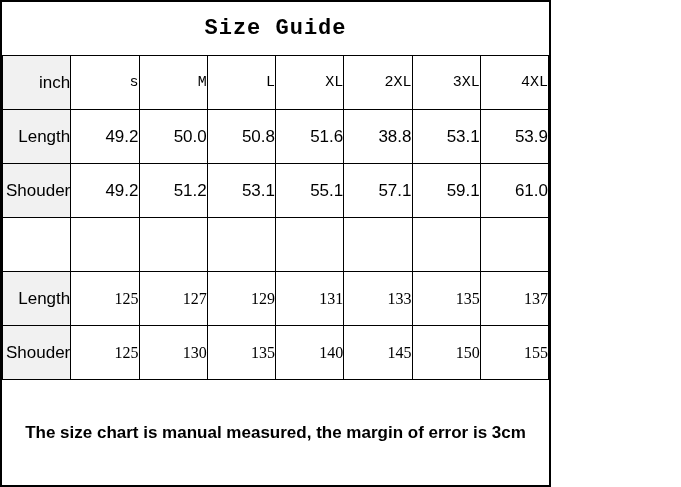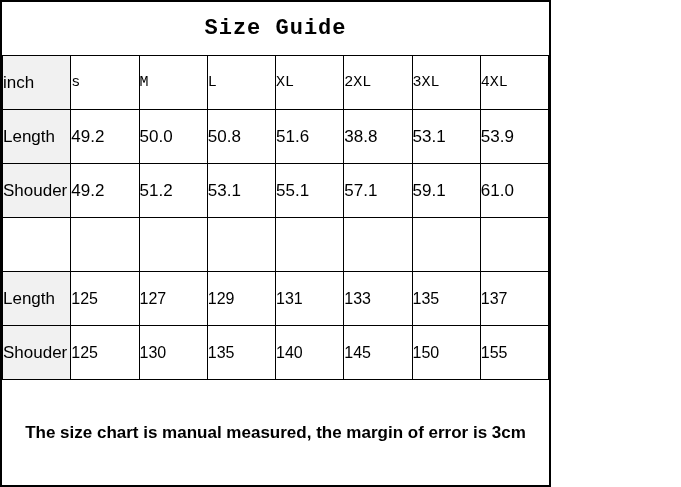--- a/index.html
+++ b/index.html
@@ -28,40 +28,40 @@
   table.size-table {
     border-collapse: collapse;
     width: 100%;
     table-layout: fixed;
     flex: 0 0 auto;
   }
   table.size-table td {
     border: 1px solid #000000;
     height: 53px;
     padding: 0;
-    text-align: left;
+    text-align: right;
     vertical-align: middle;
     overflow: hidden;
   }
   td.label-cell {
     background: #f1f1f1;
     font-family: "Liberation Sans", sans-serif;
     font-size: 17px;
   }
   td.label-bold { font-weight: normal; }
   td.size-cell {
     font-family: "Liberation Mono", monospace;
     font-size: 15px;
   }
   td.num-sans {
     font-family: "Liberation Sans", sans-serif;
     font-size: 17px;
   }
   td.num-mono {
-    font-family: Liberation Sans, sans-serif;
+    font-family: Liberation Serif, serif;
     font-size: 16px;
   }
   td.empty-cell { background: #ffffff; }
   .footer-bar {
     flex: 1 1 auto;
     display: flex;
     align-items: center;
     justify-content: center;
     font-family: Liberation Sans, sans-serif;
     font-weight: bold;

